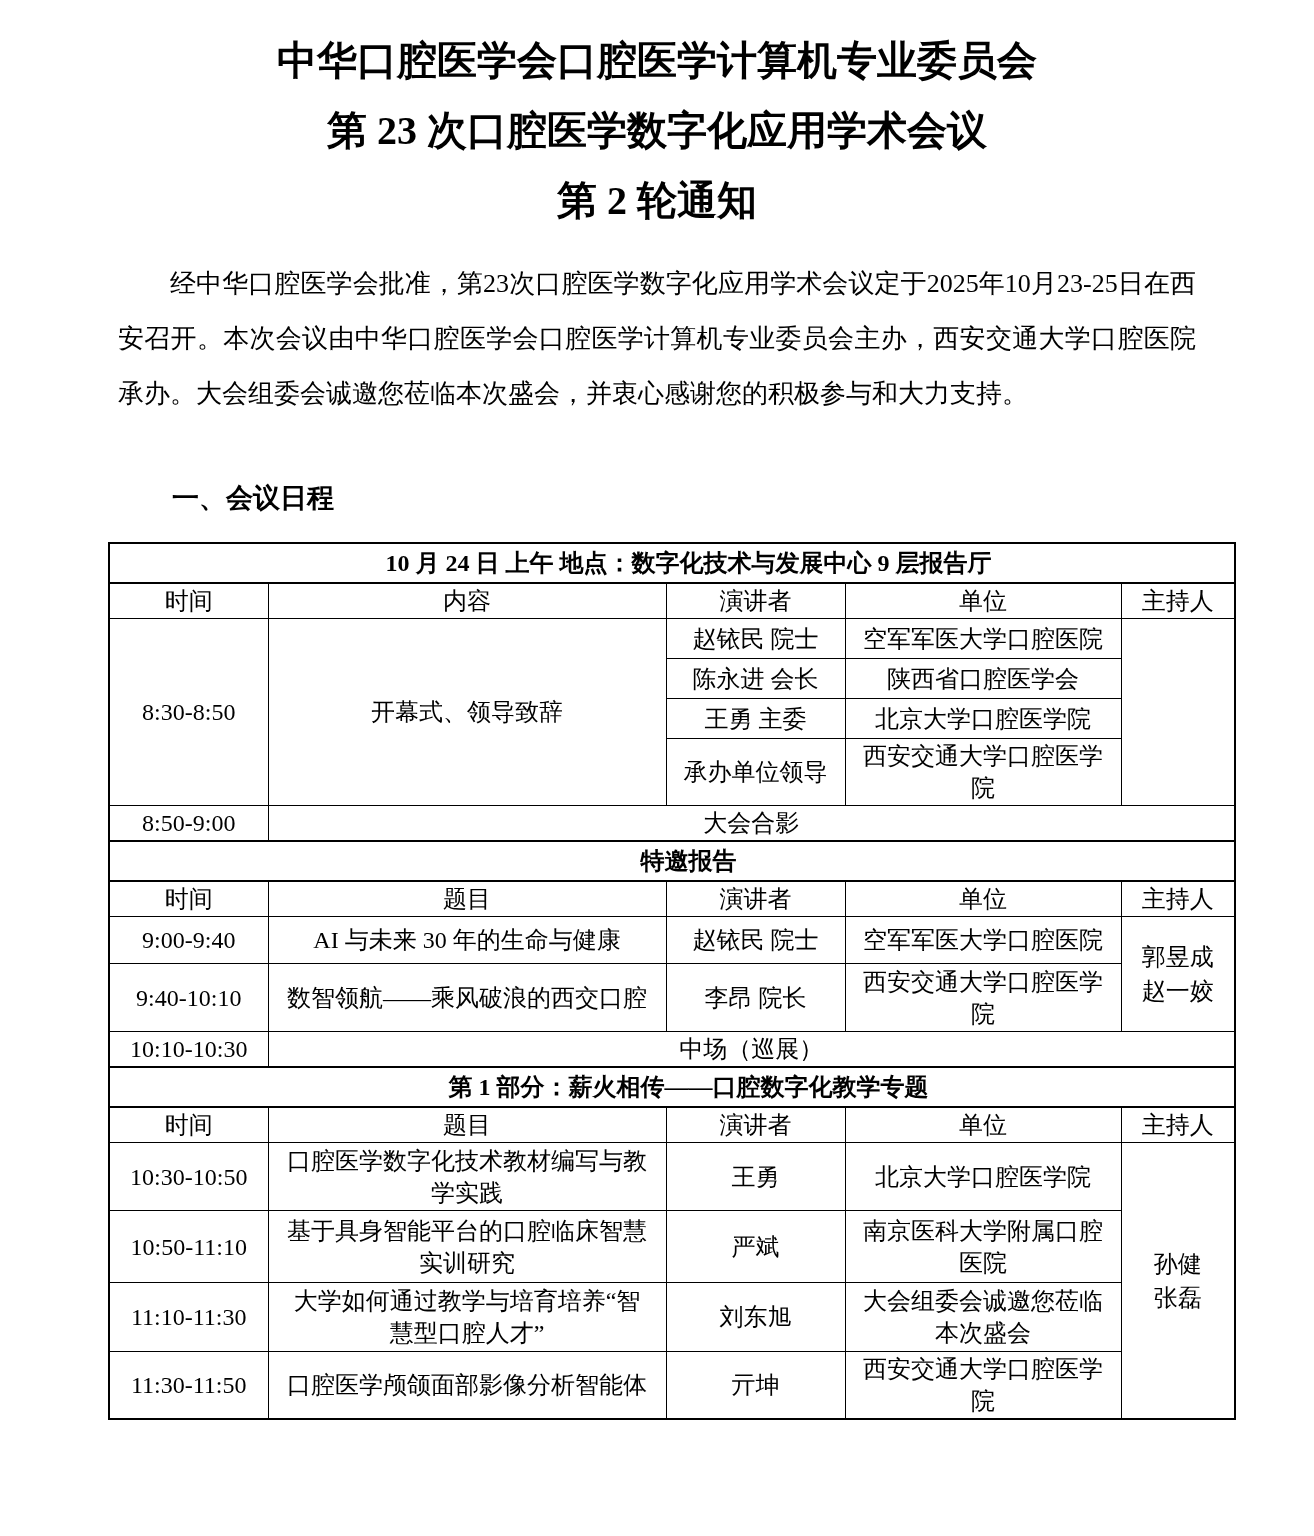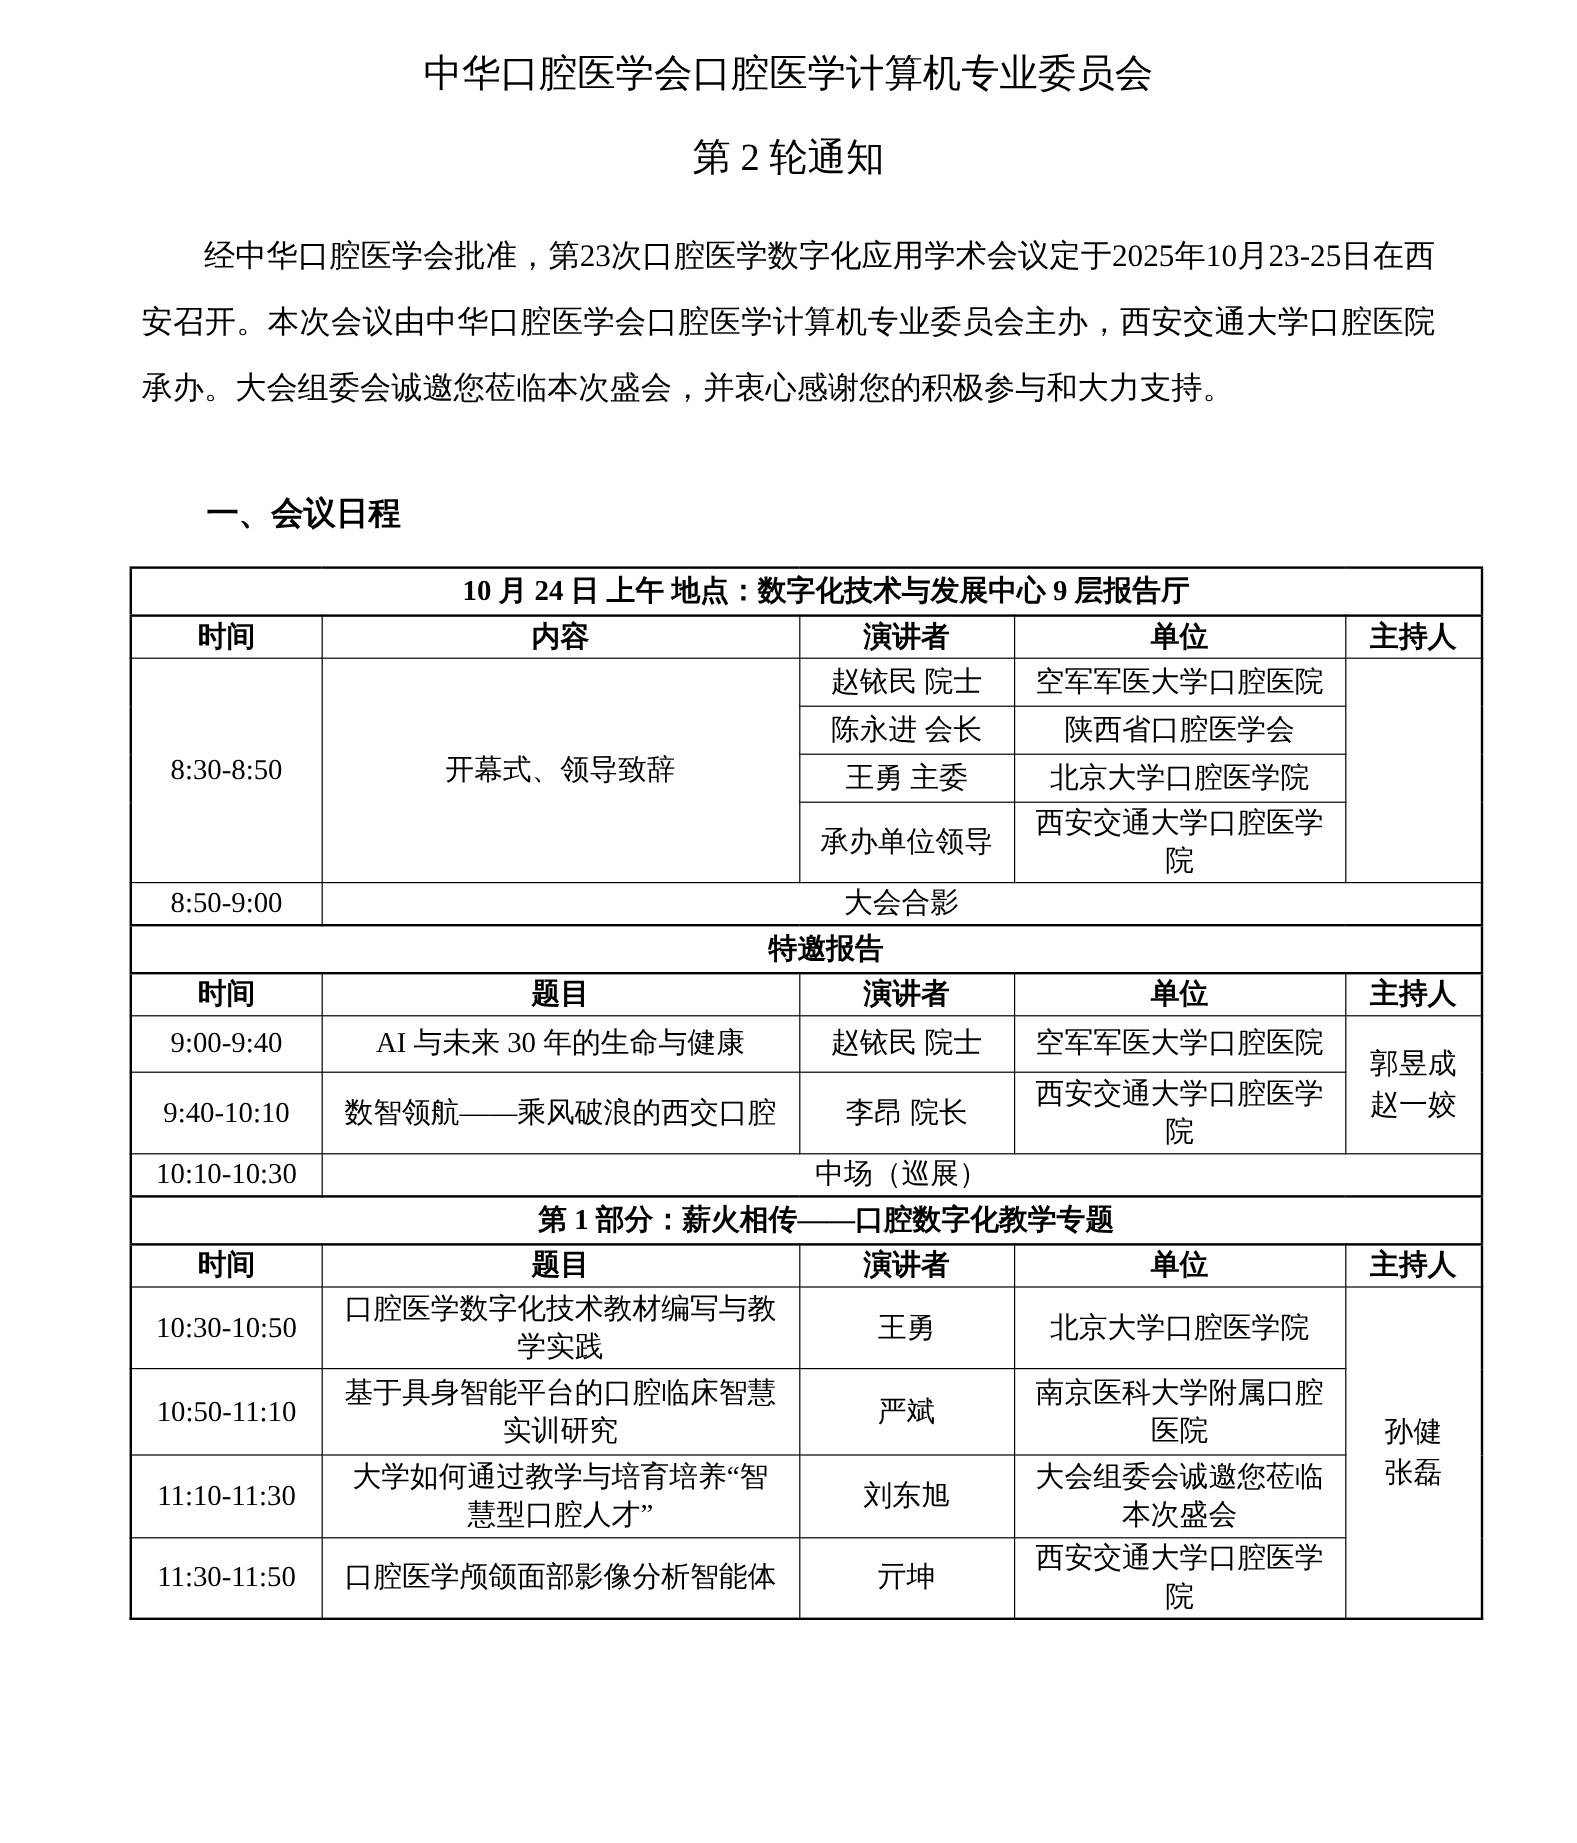--- a/index.html
+++ b/index.html
@@ -1,44 +1,45 @@
 <!DOCTYPE html>
 <html><head>
 <meta charset="utf-8">
 <style>
   html,body{margin:0;padding:0;}
   body{
     width:1314px;height:1536px;overflow:hidden;background:#ffffff;color:#000;
     font-family:"Liberation Serif","DejaVu Serif",serif;
   }
   .page{position:relative;width:1314px;height:1536px;background:#fff;}
-  .doc-title{margin:26px 40px 0;text-align:center;font-weight:normal;font-size:32px;line-height:70px;}
+  .doc-title{margin:26px 40px 0;text-align:center;font-weight:bold;font-size:40px;line-height:70px;}
   .intro{margin:20px 118px 0;font-size:26px;line-height:55px;text-align:justify;text-indent:52px;}
   .agenda-heading{margin:60px 0 0 172px;font-size:27px;line-height:35px;font-weight:bold;}
   .reg-time{margin:12px 118px 0 166px;font-size:26px;line-height:55px;text-indent:54px;}
   .reg-place{margin:0 0 0 166px;width:1030px;font-size:26px;line-height:55px;text-indent:54px;text-align:justify;}
   table.sched{
     border-collapse:collapse;table-layout:fixed;margin:26px 0 0 108px;width:1126px;
     font-size:24px;border:2px solid #000;
   }
   table.sched td{
     border:1px solid #000;text-align:center;vertical-align:middle;
     padding:1px 14px;line-height:32px;overflow:hidden;
   }
   table.sched td.banner{font-weight:bold;border-top:2px solid #000;border-bottom:2px solid #000;padding-left:47px;}
-  table.sched tr.head td{font-weight:bold;}
+  table.sched tr.head td{font-weight:normal;}
   .host-line{display:block;line-height:34px;}
 </style>
 </head>
 <body>
 
 <div class="page">
 
   <div class="doc-title">
     <div>中华口腔医学会口腔医学计算机专业委员会</div>
+    <div>第 23 次口腔医学数字化应用学术会议</div>
     <div>第 2 轮通知</div>
   </div>
 
   <p class="intro">经中华口腔医学会批准，第23次口腔医学数字化应用学术会议定于2025年10月23-25日在西安召开。本次会议由中华口腔医学会口腔医学计算机专业委员会主办，西安交通大学口腔医院承办。大会组委会诚邀您莅临本次盛会，并衷心感谢您的积极参与和大力支持。</p>
 
   <div class="agenda-heading">一、会议日程</div>
 
 
   <table class="sched">
     <colgroup>

